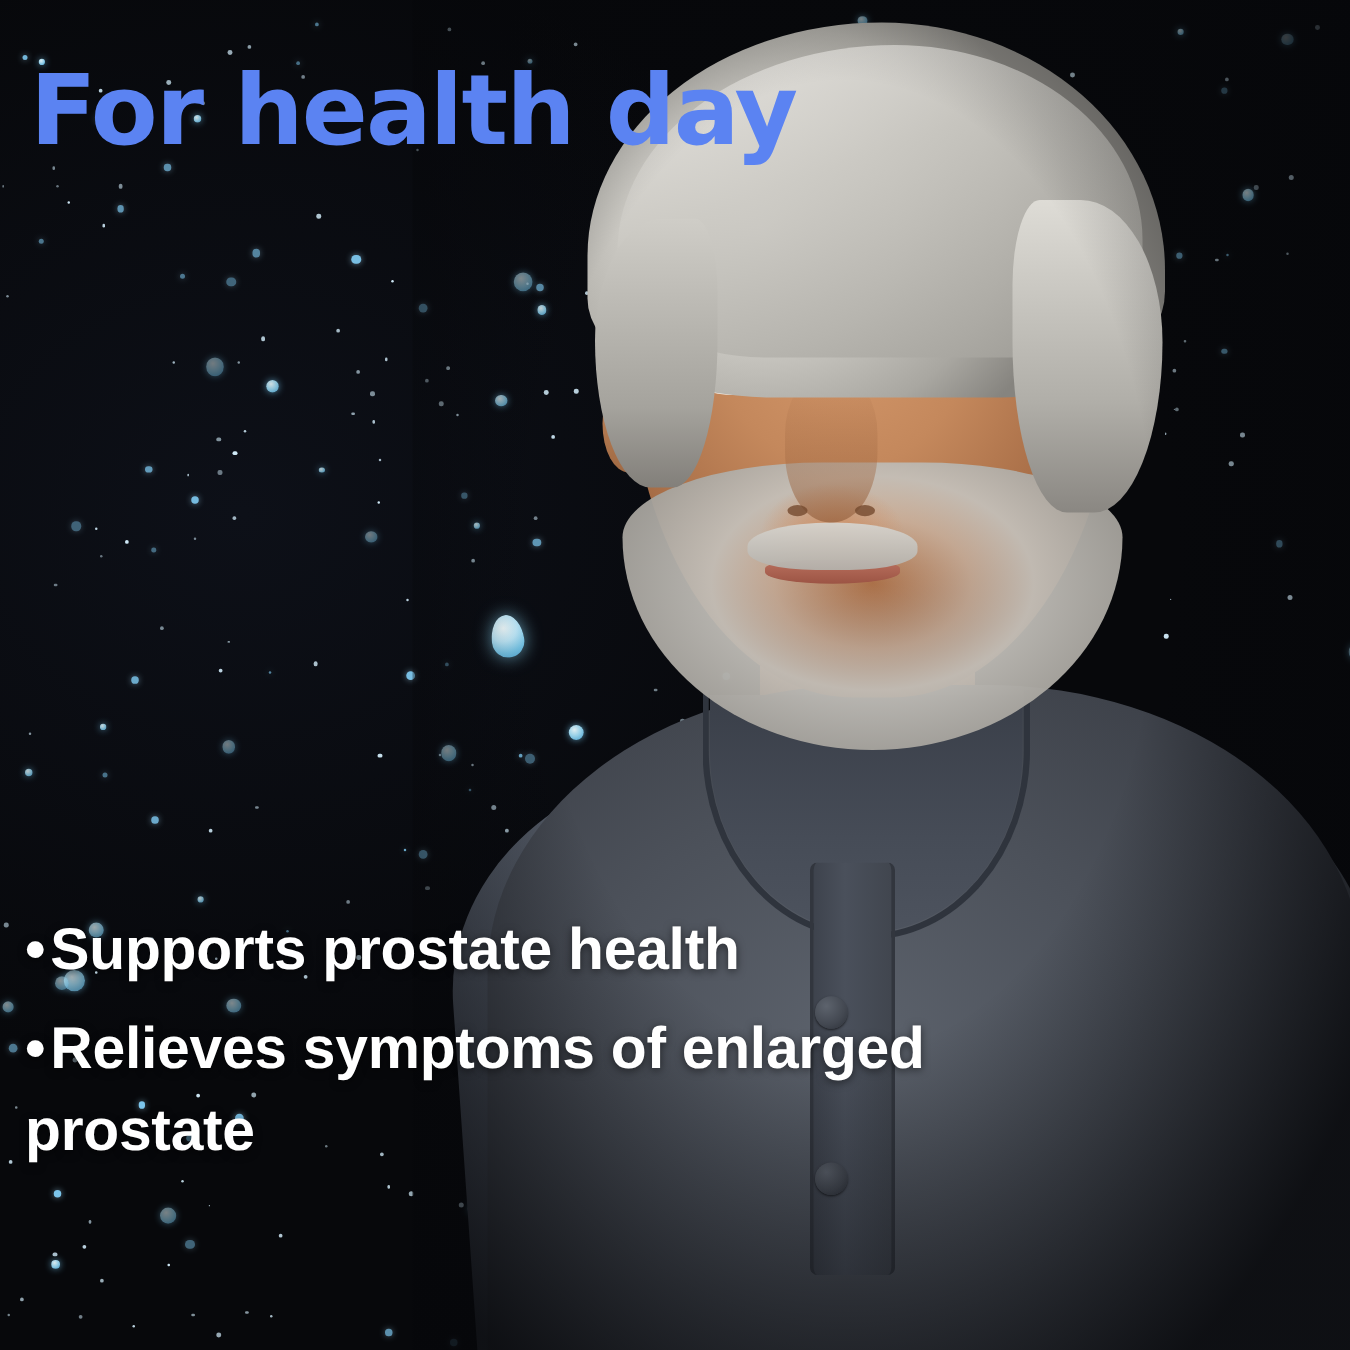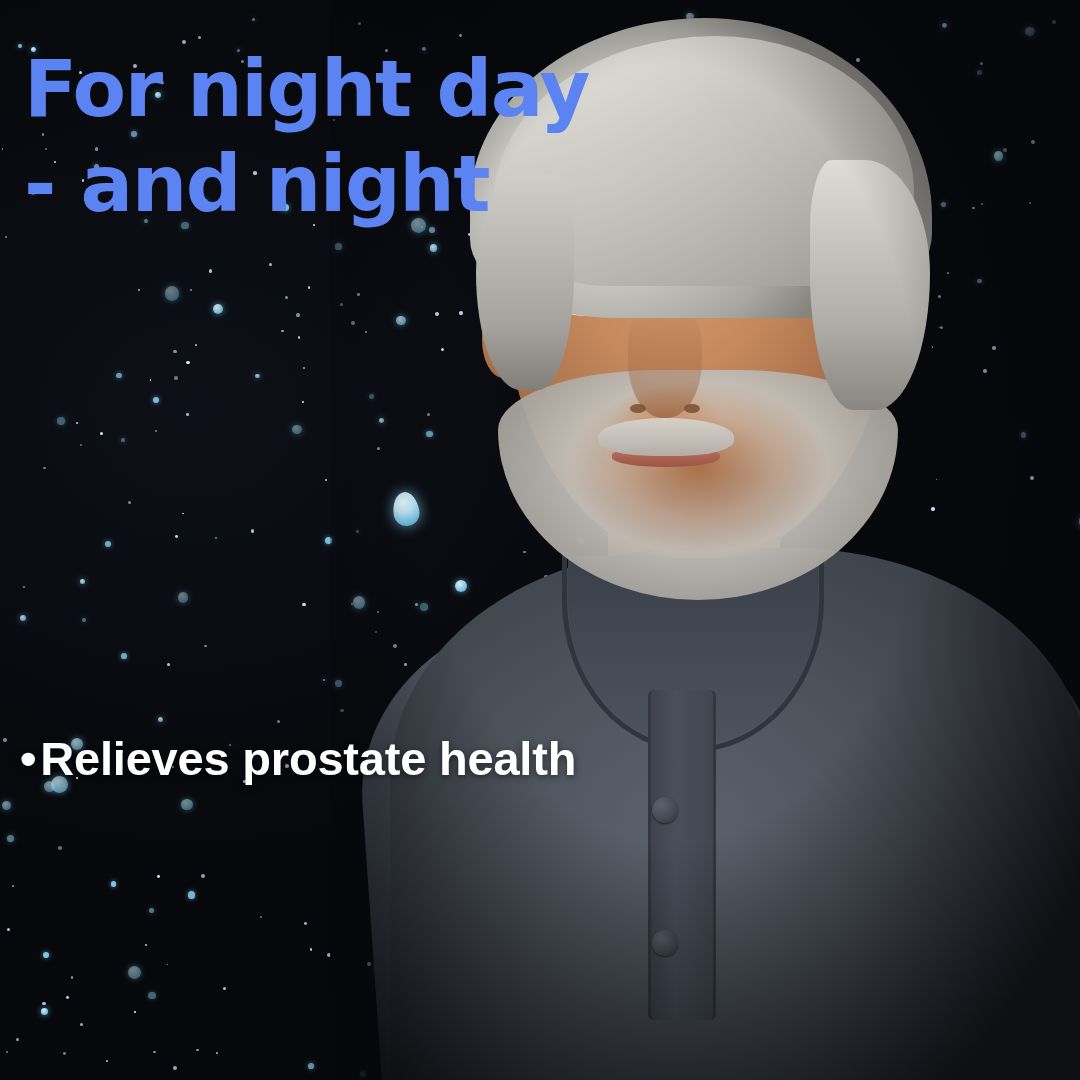--- a/index.html
+++ b/index.html
@@ -470,23 +470,25 @@
     <div class="brow l"></div>
     <div class="brow r"></div>
     <div class="hair"></div>
     <div class="hair2"></div>
     <div class="hair-side-l"></div>
     <div class="hair-side-r"></div>
     <div class="portrait-blend"></div>
   </div>
 
   <div class="headline">
-    <span class="ln">For night day</span>
-    <span class="ln">- and night</span>
+    <span class="ln">For health day</span>
   </div>
 
   <div class="bullets">
     <span class="bullet">
-      <span class="dot">•</span><span>Relieves prostate health</span>
+      <span class="dot">•</span><span>Supports prostate health</span>
+    </span>
+    <span class="bullet">
+      <span class="dot">•</span><span>Relieves symptoms of enlarged prostate</span>
     </span>
   </div>
 
 </div>
 
 </body></html>

